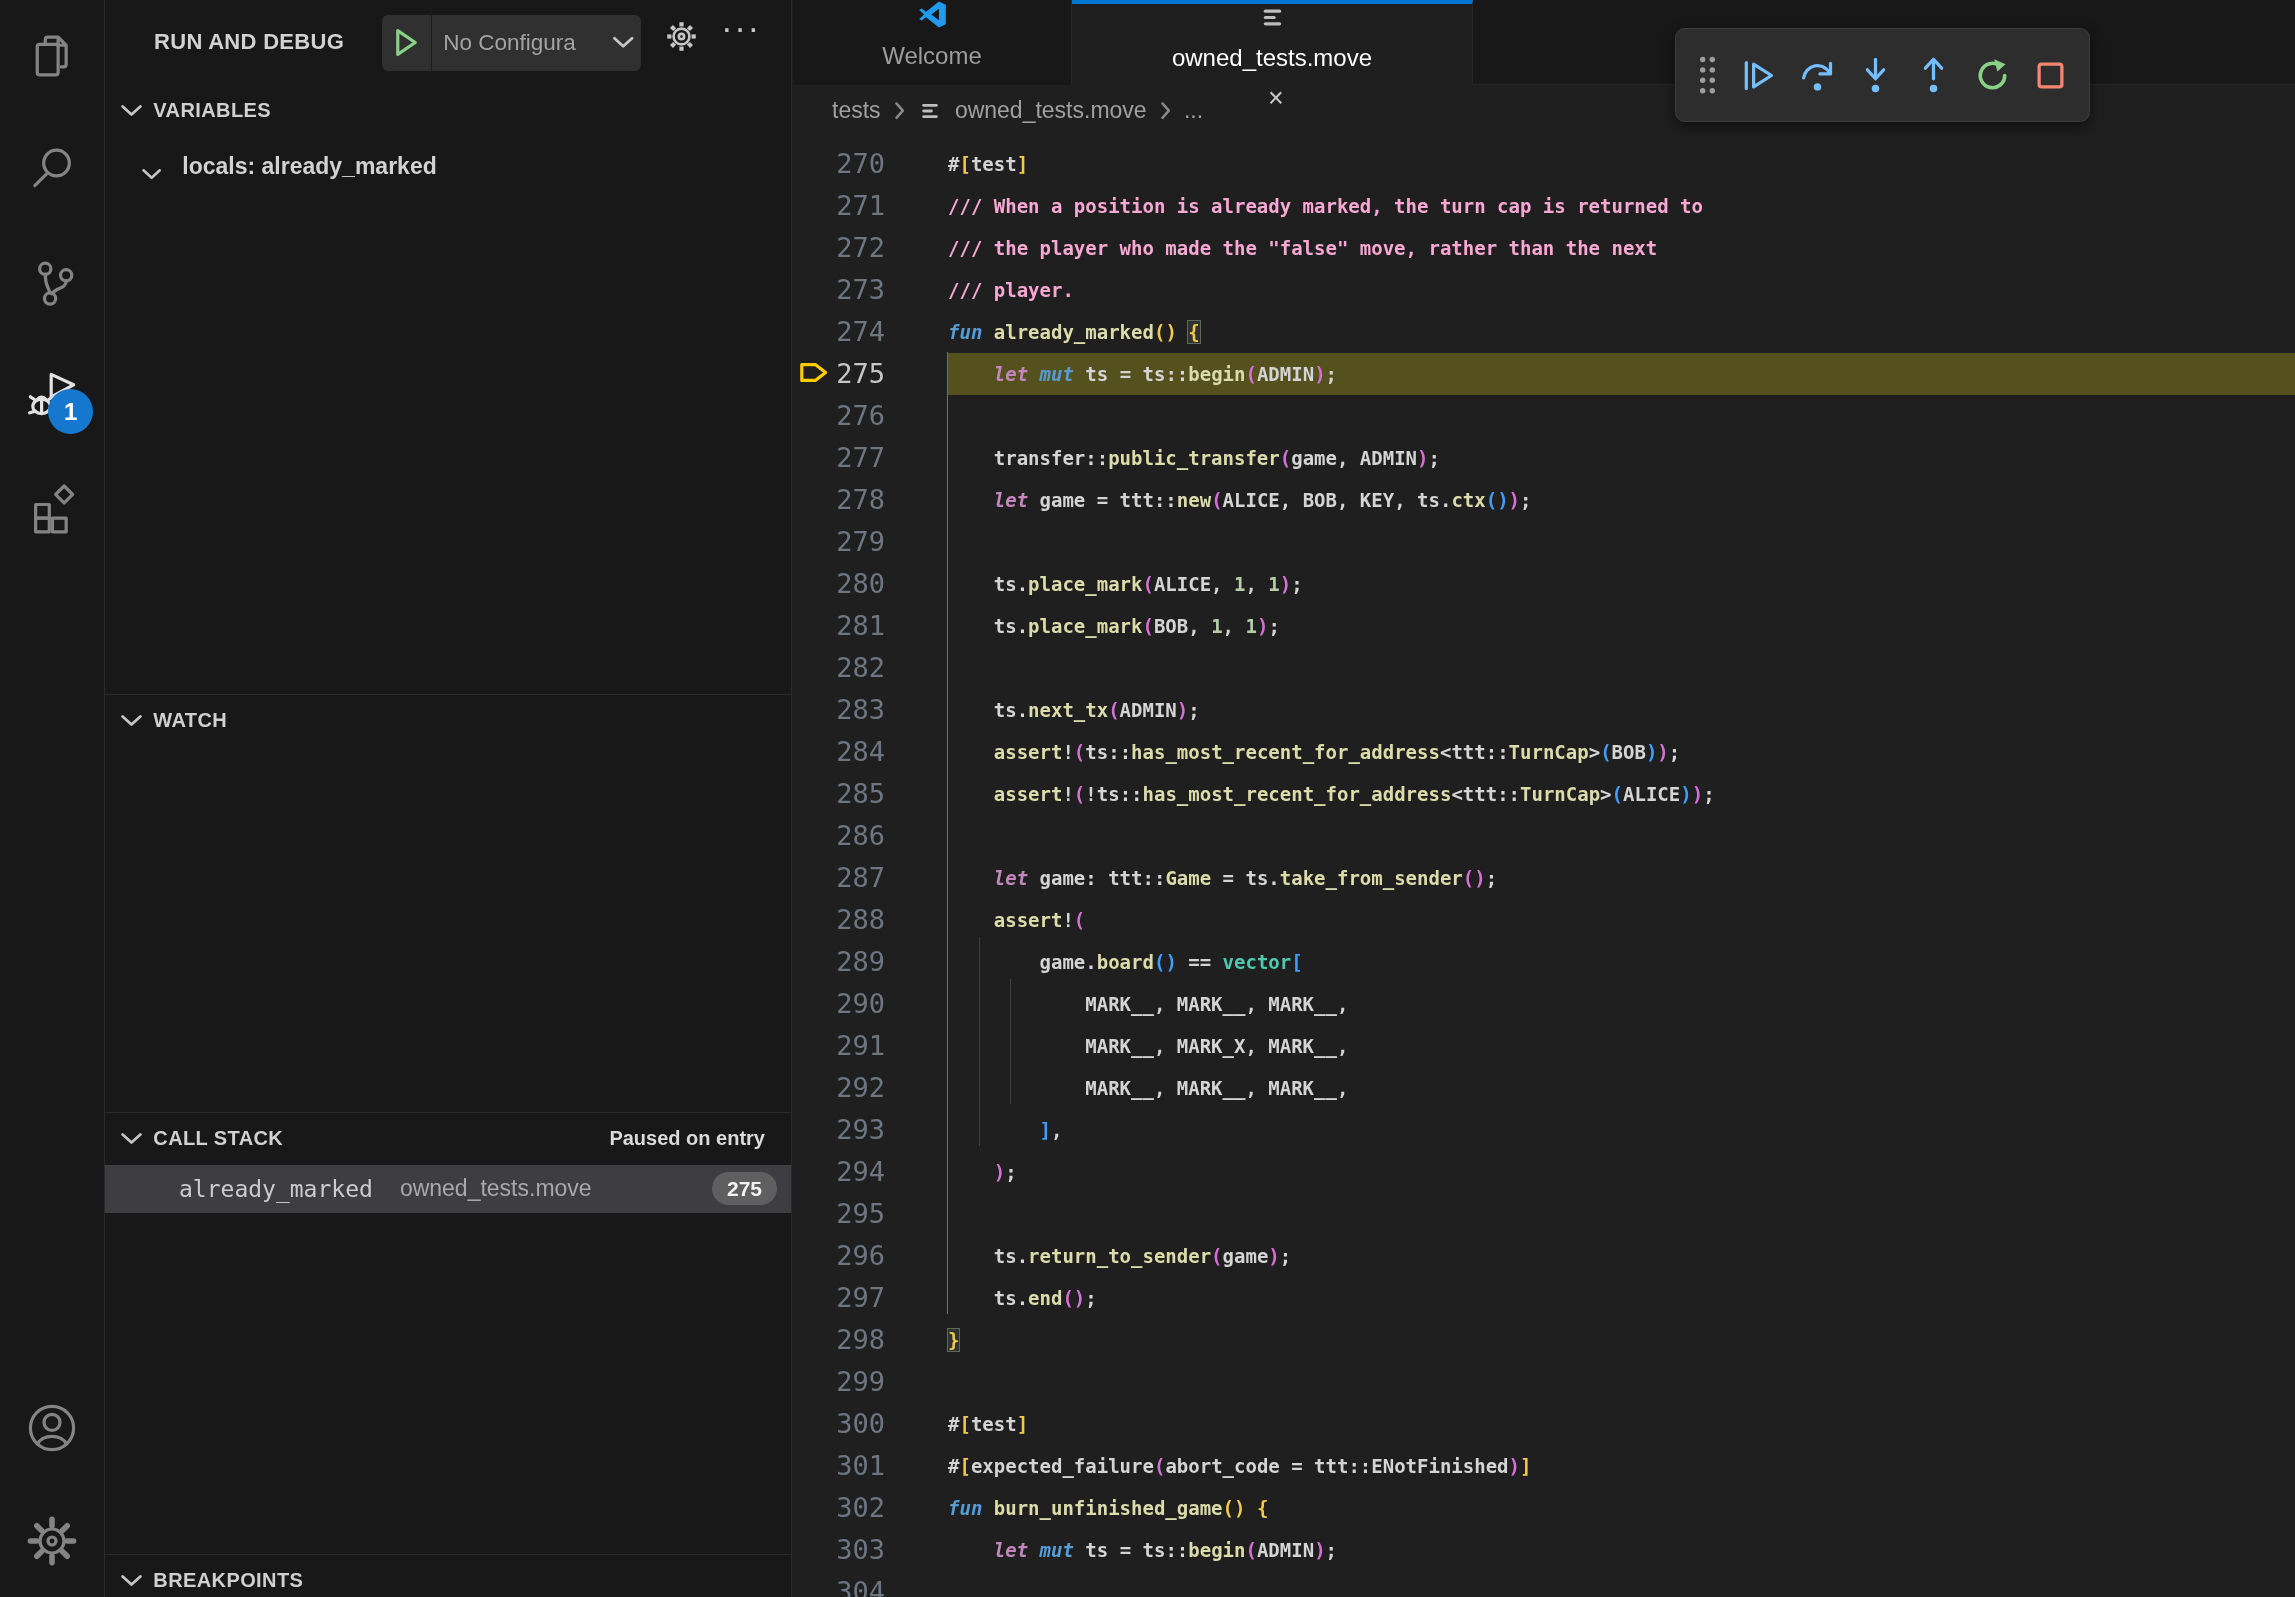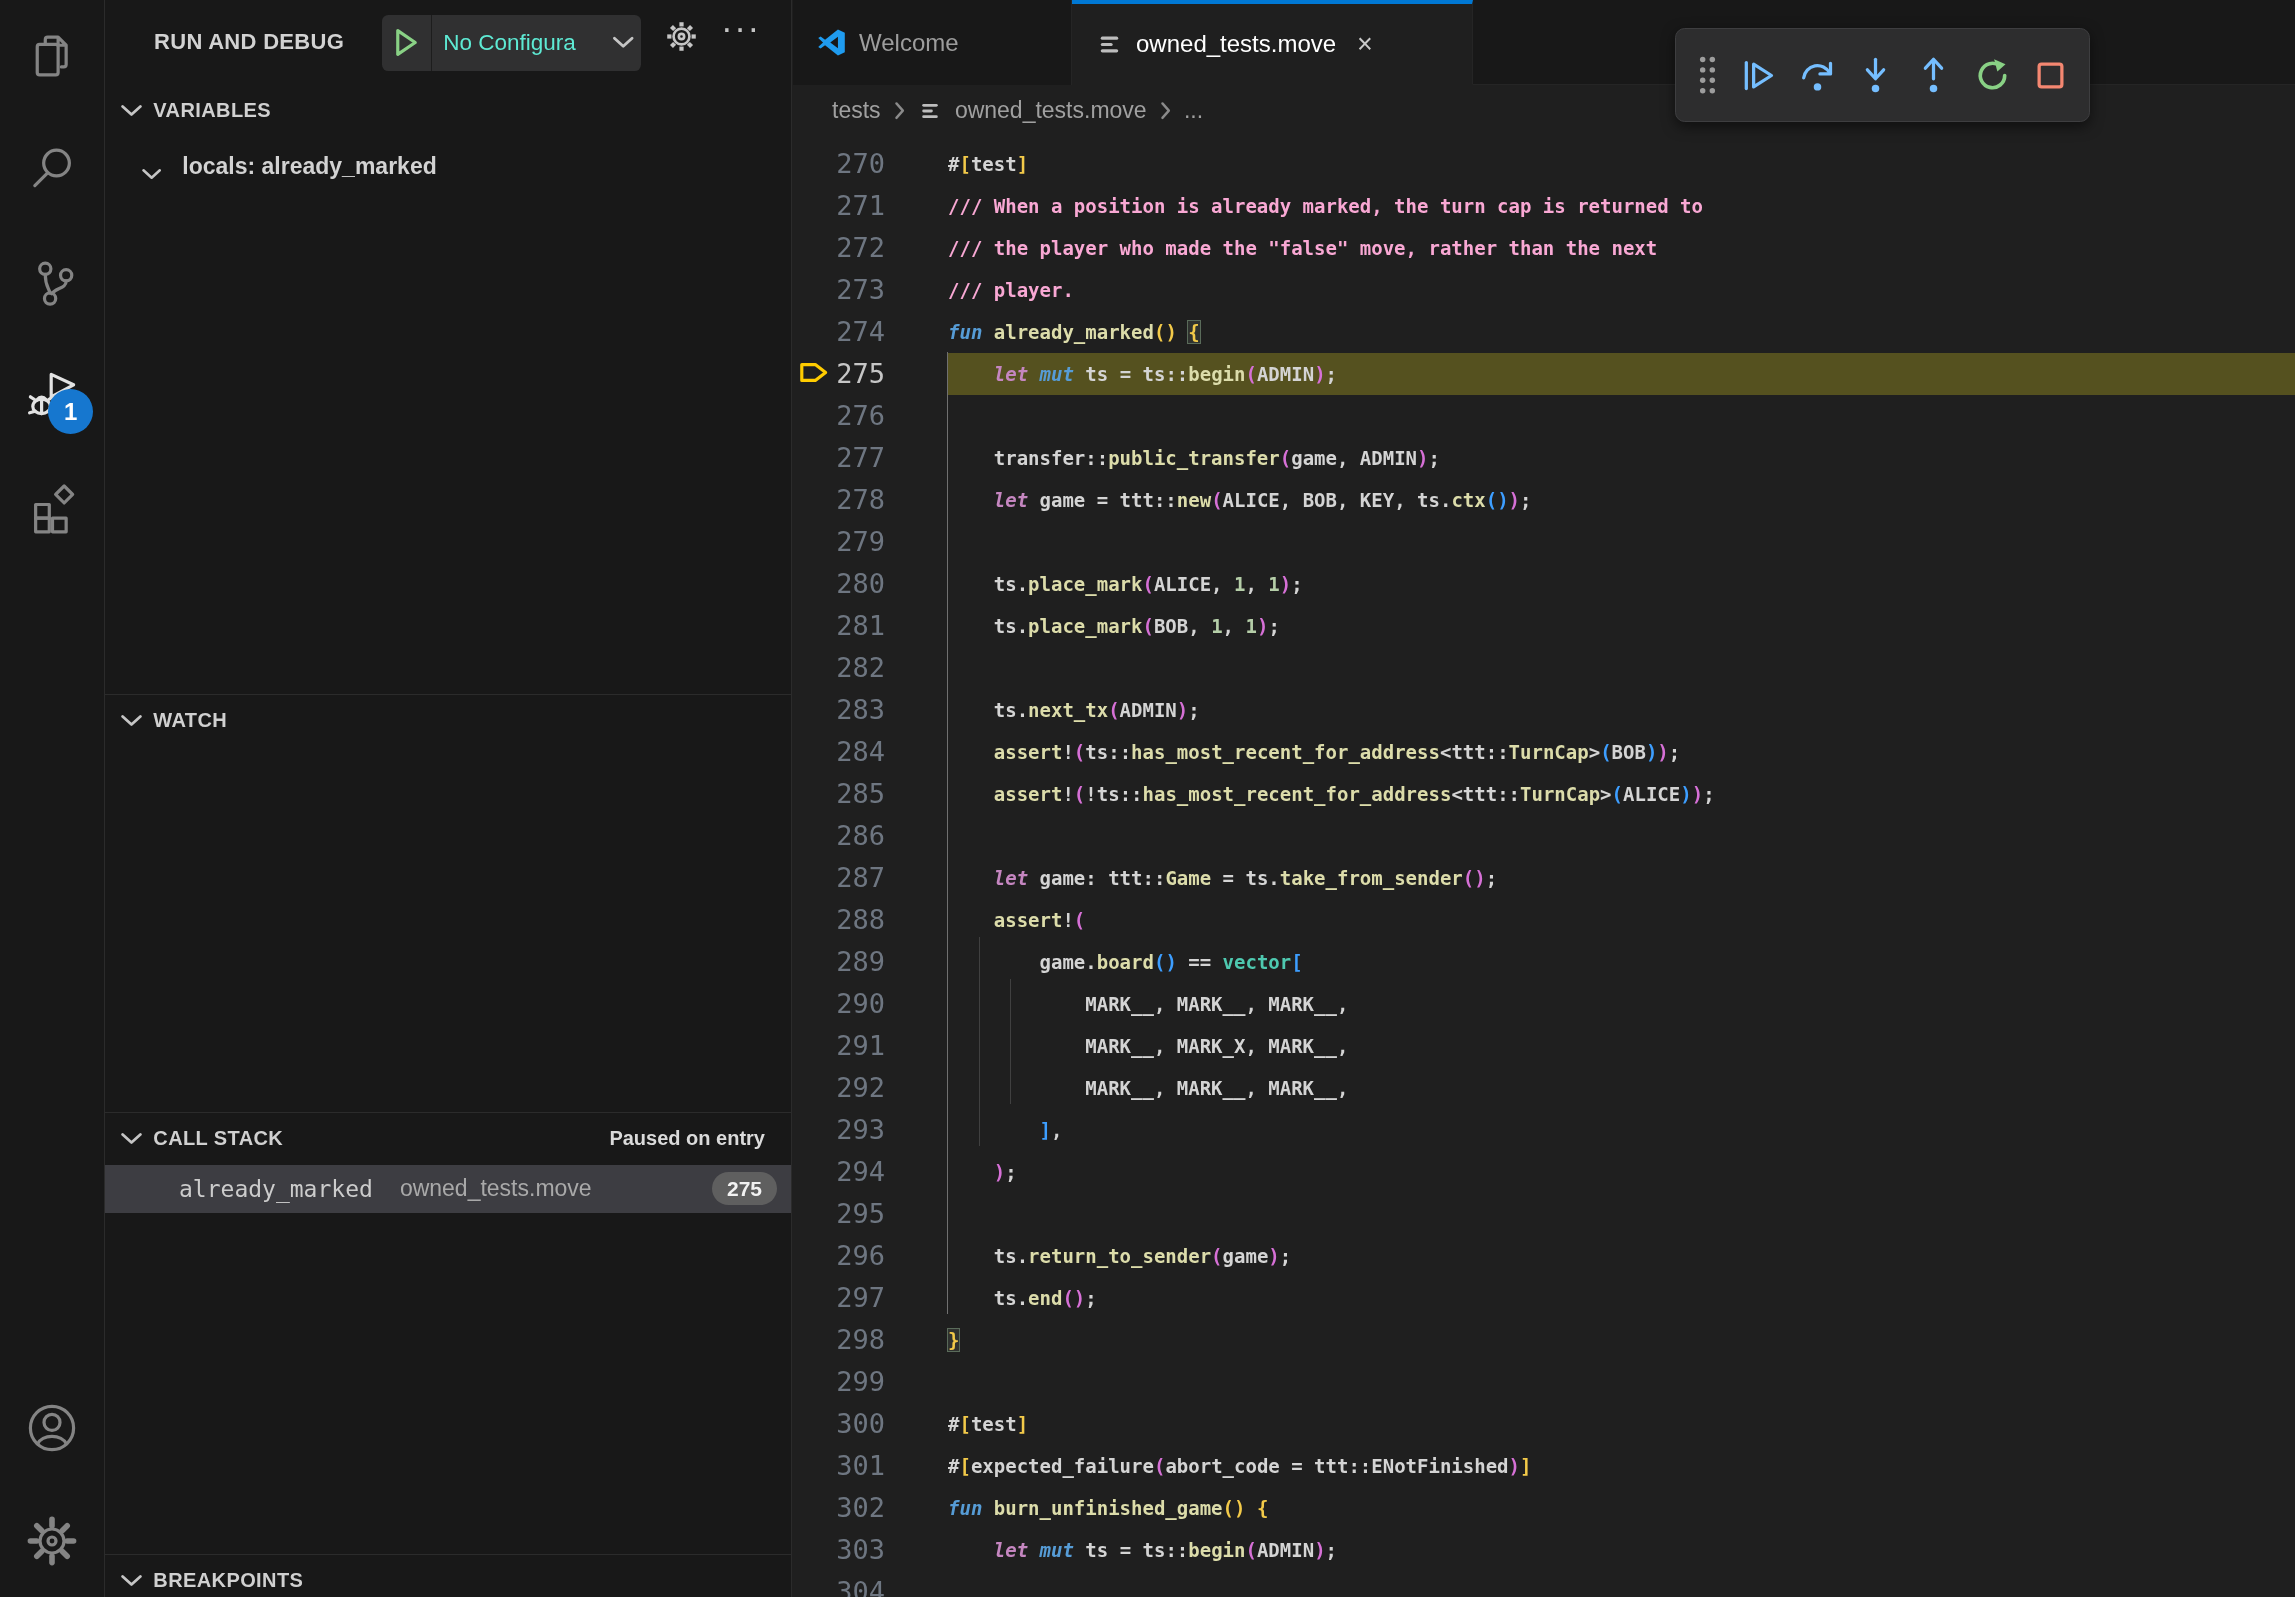--- a/index.html
+++ b/index.html
@@ -29,21 +29,21 @@
 
   
   .sidebar { position:absolute; left:105px; top:0; width:687px; height:100%; background:#181818; border-right:0.8px solid #2b2b2b; }
   .sb-titlebar { position:absolute; left:0; top:0; right:0; height:85px; }
   .sb-title { position:absolute; left:49px; top:29px; font-size:22px; font-weight:700; color:#d2d2d2; letter-spacing:0.3px; white-space:nowrap; }
   .config-control {
     position:absolute; left:277px; top:14.5px; width:259px; height:56px; background:#303031;
     border-radius:6.4px; display:flex; align-items:center; overflow:hidden; cursor:pointer;
   }
   .config-play { width:50px; height:100%; display:flex; align-items:center; justify-content:center; border-right:0.8px solid #1d1d1d; }
-  .config-label { flex:1; padding-left:11.3px; font-size:22.5px; color:#5eead4; white-space:nowrap; overflow:hidden; }
+  .config-label { flex:1; padding-left:11.3px; font-size:22.5px; color:#a3a3a3; white-space:nowrap; overflow:hidden; }
   .config-chevron { width:35px; display:flex; justify-content:center; }
   .sb-gear { position:absolute; left:558px; top:17.7px; cursor:pointer; }
   .sb-more { position:absolute; left:616px; top:8px; font-size:35px; color:#c5c5c5; letter-spacing:1.6px; cursor:pointer; }
 
   .sec { position:absolute; left:0; right:0; }
   .sec-variables { top:85px; height:609px; }
   .sec-watch { top:694px; height:418px; border-top:0.8px solid #2b2b2b; }
   .sec-callstack { top:1112px; height:442px; border-top:0.8px solid #2b2b2b; }
   .sec-breakpoints { top:1554px; bottom:0; border-top:0.8px solid #2b2b2b; }
   .sec-header { height:50px; display:flex; align-items:center; padding-left:16px; gap:11.3px; cursor:pointer; }
@@ -60,21 +60,21 @@
   .frame-file { font-size:23px; color:#a9a9a9; }
   .frame-line {
     margin-left:auto; background:#5f5f5f; color:#f2f2f2; font-size:21px; font-weight:600;
     border-radius:22.5px; padding:4.8px 14.5px;
   }
 
   
   .editor { position:absolute; left:793px; top:0; right:0; height:100%; background:#1f1f1f; }
   .tabbar { position:absolute; left:0; top:0; right:0; height:85px; background:#181818; border-bottom:0.8px solid #252525; display:flex; }
   .tab { position:relative; height:85px; display:flex; align-items:center; padding:0 24px; gap:13px;
-         background:#181818; border-right:0.8px solid #252525; cursor:pointer; }
+         background:#181818; border-right:0.8px solid #252525; cursor:pointer;flex-direction:column; }
   .tab .label { font-size:24px; color:#9d9d9d; white-space:nowrap; }
   .tab.active { background:#1f1f1f; border-top:4px solid #0078d4; border-bottom:0.8px solid #1f1f1f; margin-bottom:-0.8px; }
   .tab.active .label { color:#ffffff; }
   .tab-close { margin-left:8px; font-size:27px; color:#c9c9c9; line-height:1; cursor:pointer; }
   .tab-welcome { width:279px; }
   .tab-owned { width:401px; }
 
   .breadcrumb { position:absolute; left:0; top:85px; right:0; height:51px; display:flex; align-items:center;
                 padding-left:39px; gap:13px; font-size:23px; color:#a0a0a0; }
   .breadcrumb .crumb { cursor:pointer; white-space:nowrap; }

